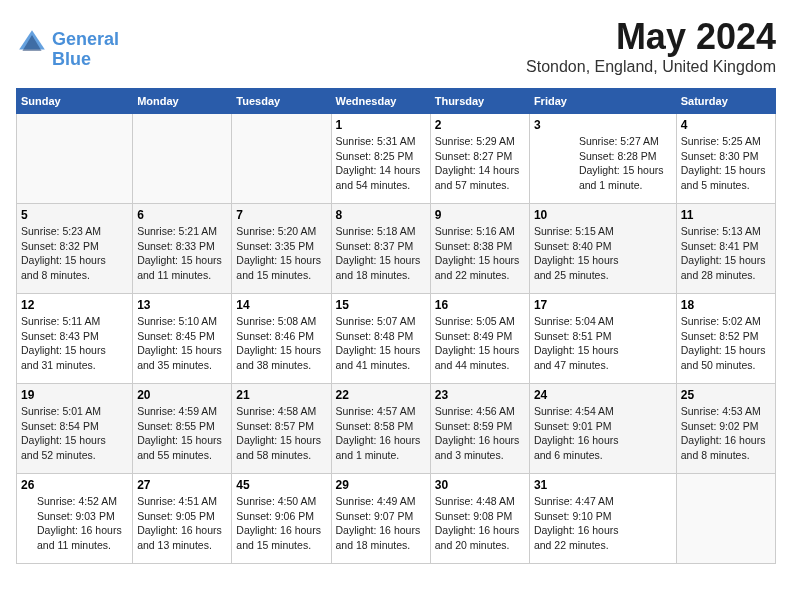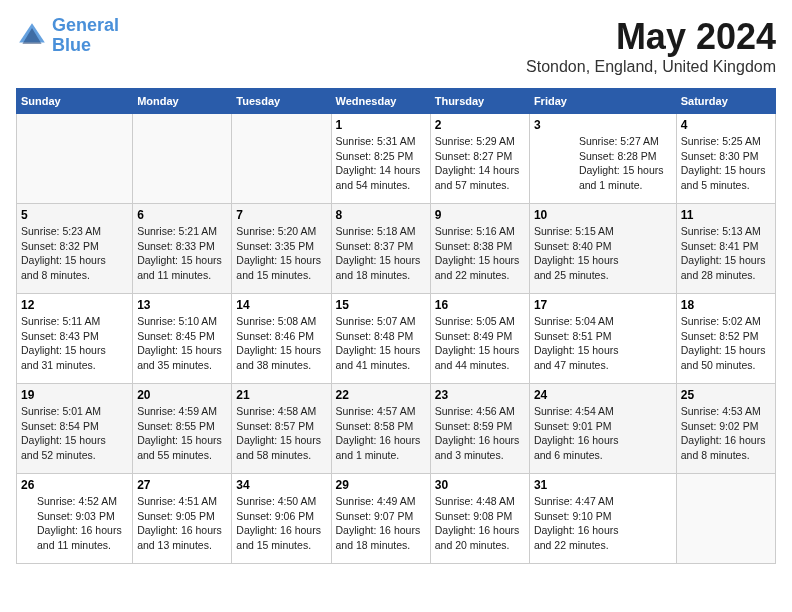--- a/index.html
+++ b/index.html
@@ -19,20 +19,21 @@
     .logo {
       display: flex;
       align-items: center;
       gap: 4px;
     }
     .logo-text {
       font-size: 18px;
       font-weight: bold;
       color: #1a3a6b;
       line-height: 1.1;
+      margin-top: 14px;
     }
     .logo-text span {
       color: #4a90d9;
     }
     .logo-icon {
       width: 32px;
       height: 32px;
     }
     .title-block {
       text-align: right;
@@ -320,21 +321,21 @@
 and 11 minutes.</div>
         </td>
         <td>
           <span class="day-num">27</span>
           <div class="day-info" style="white-space: pre-line;">Sunrise: 4:51 AM
 Sunset: 9:05 PM
 Daylight: 16 hours
 and 13 minutes.</div>
         </td>
         <td>
-          <span class="day-num">34</span>
+          <span class="day-num">45</span>
           <div class="day-info" style="white-space: pre-line;">Sunrise: 4:50 AM
 Sunset: 9:06 PM
 Daylight: 16 hours
 and 15 minutes.</div>
         </td>
         <td>
           <span class="day-num">29</span>
           <div class="day-info" style="white-space: pre-line;">Sunrise: 4:49 AM
 Sunset: 9:07 PM
 Daylight: 16 hours

